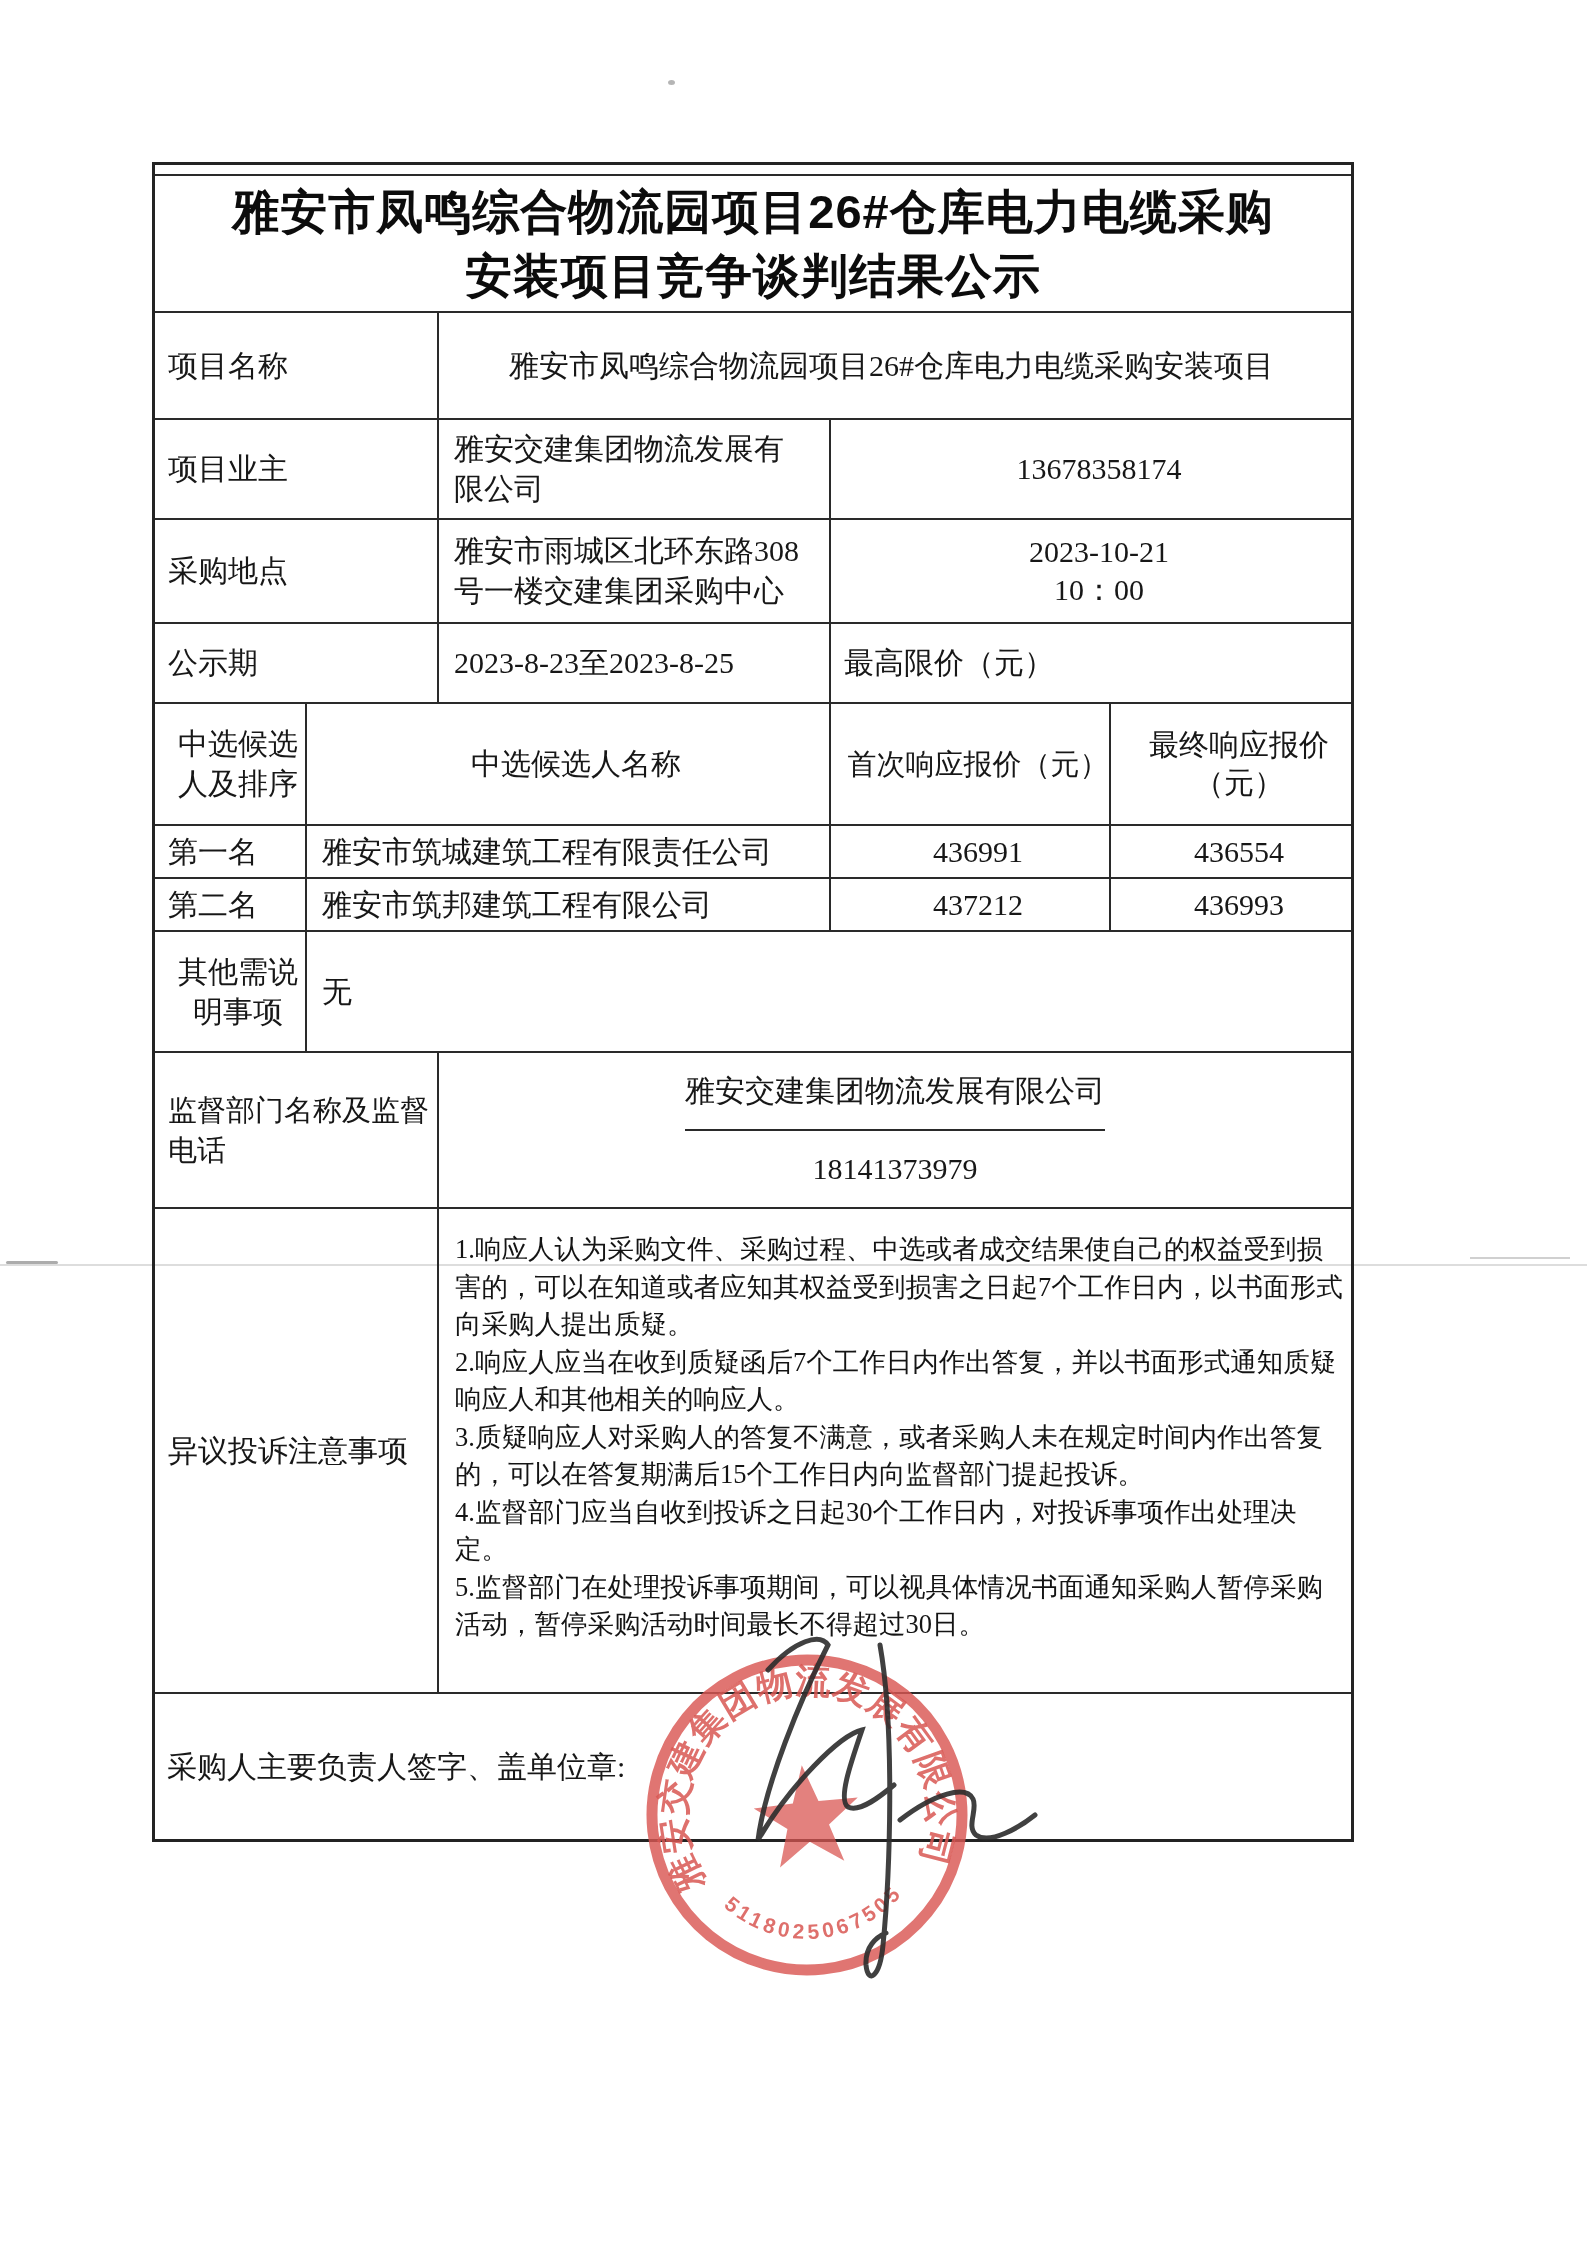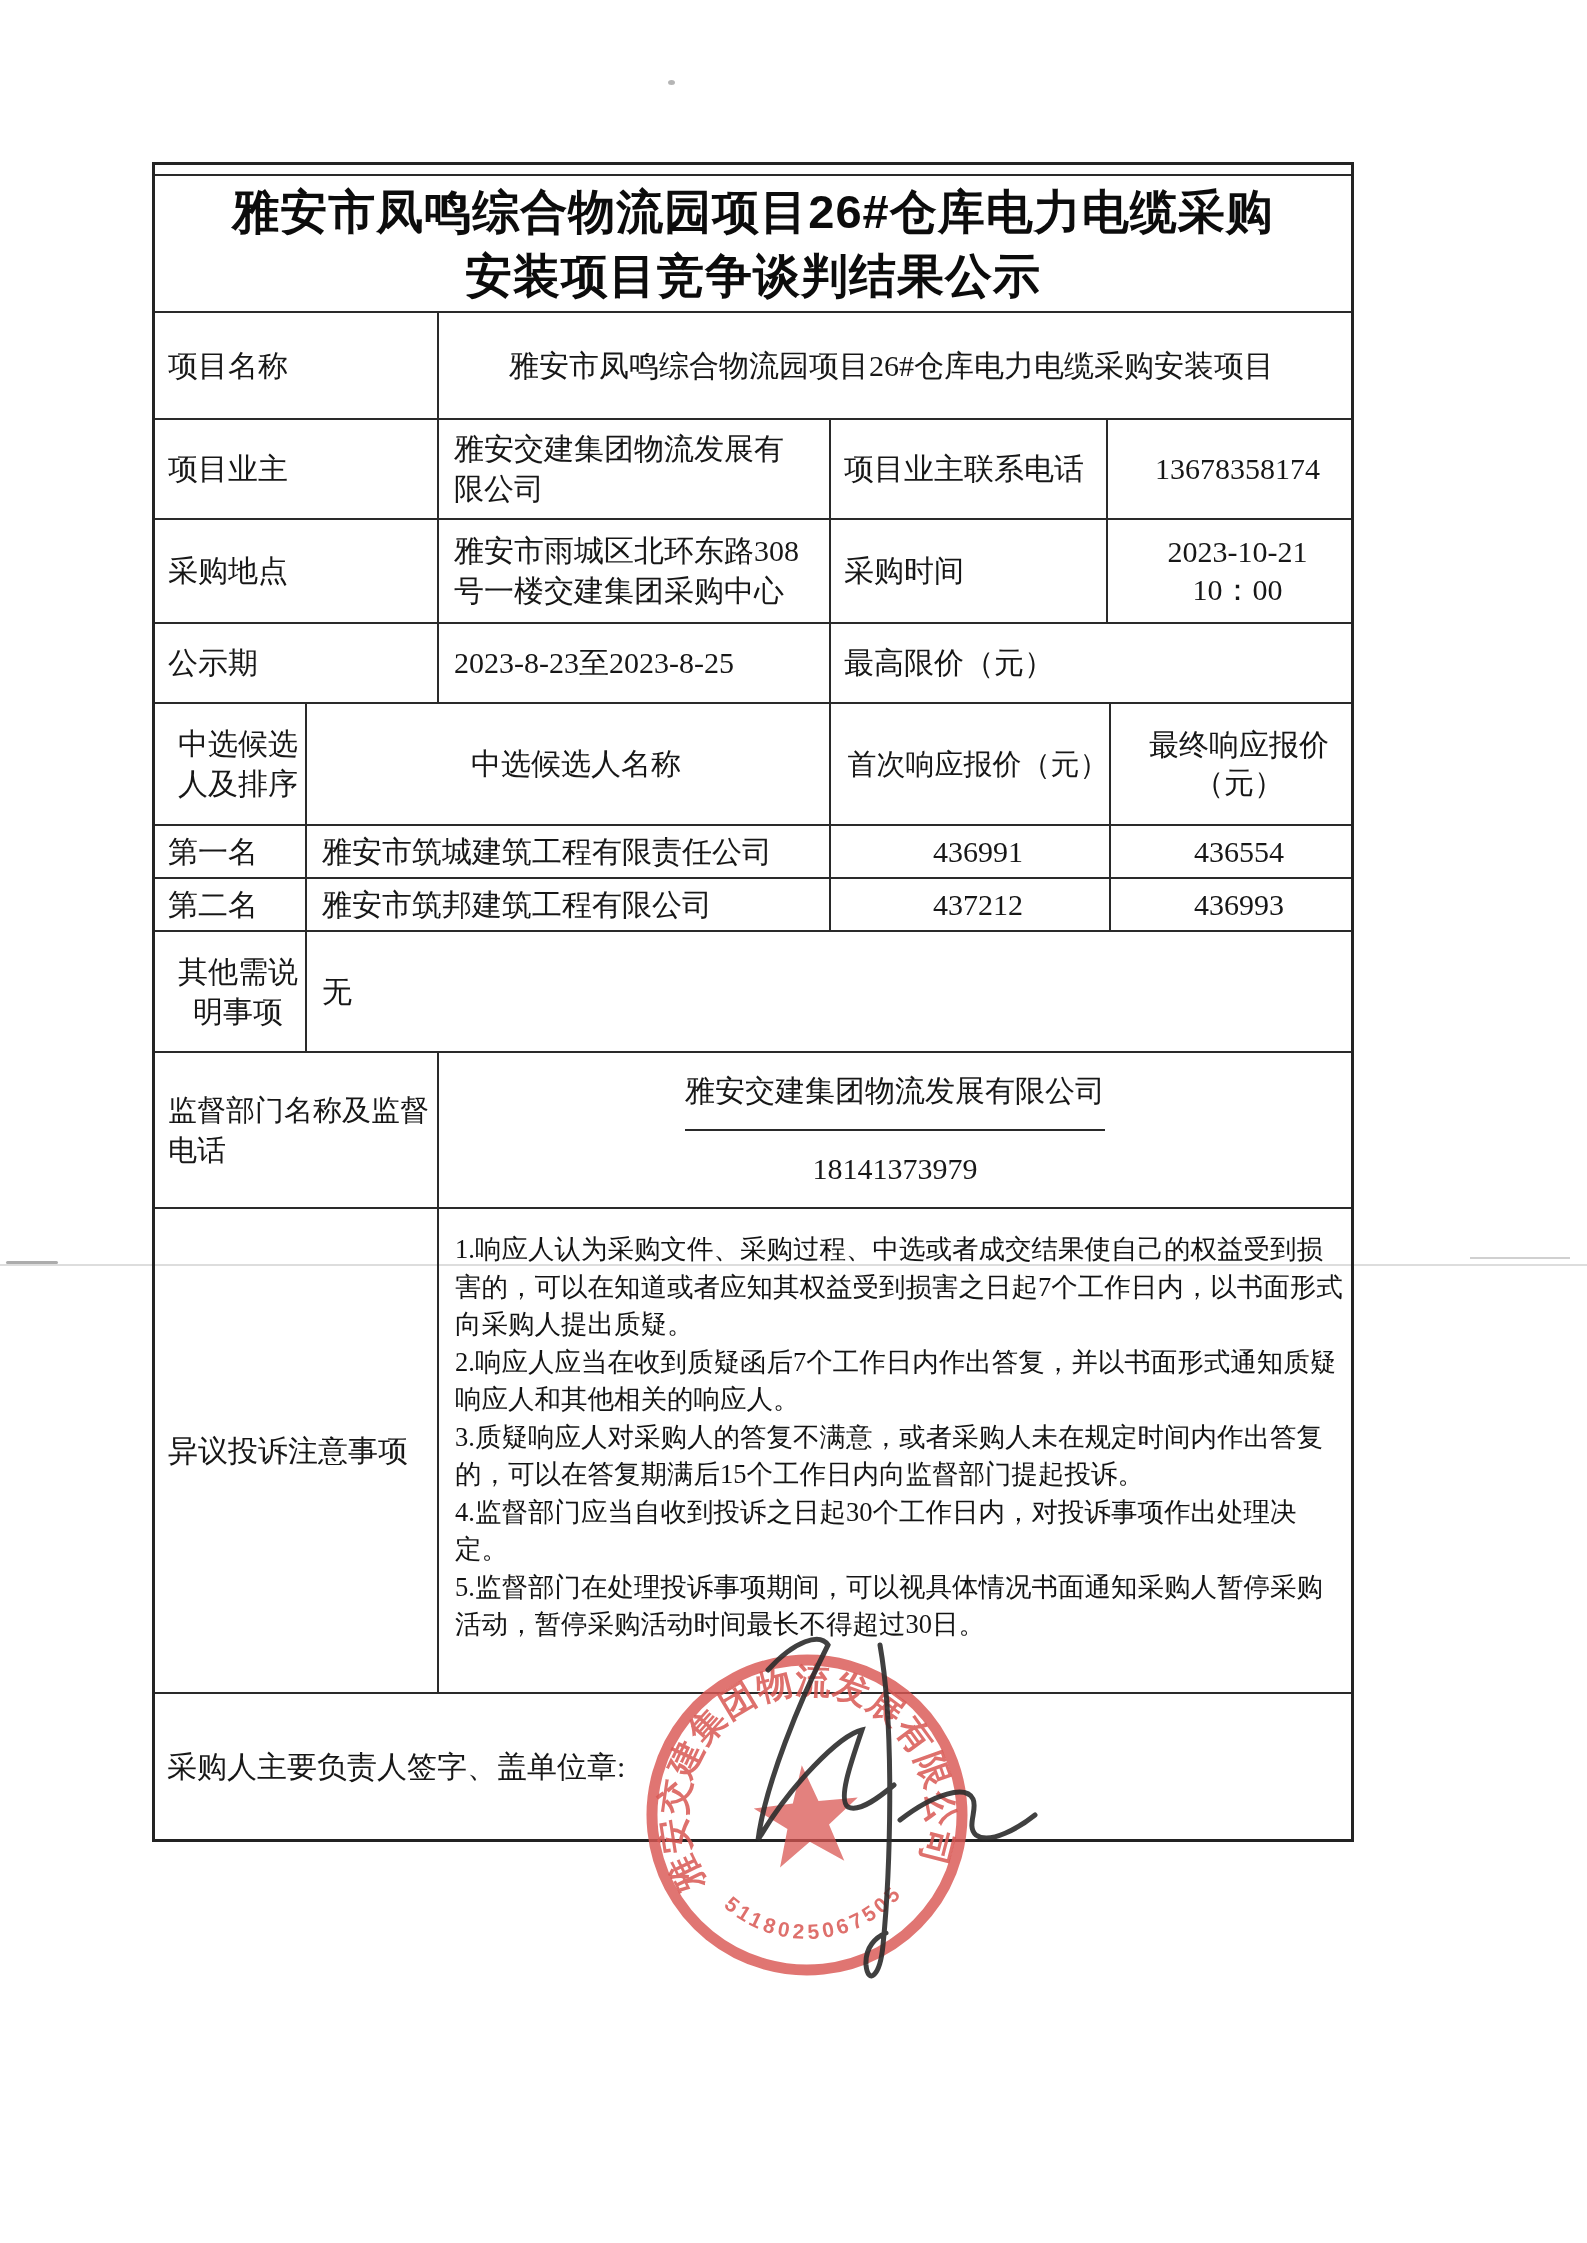--- a/index.html
+++ b/index.html
@@ -92,28 +92,26 @@
     </div>
 
     <div class="row h-r1">
       <div class="c w-label lab">项目名称</div>
       <div class="c w-rest val" style="padding-left:34px;">雅安市凤鸣综合物流园项目26#仓库电力电缆采购安装项目</div>
     </div>
 
     <div class="row h-r2">
       <div class="c w-label lab">项目业主</div>
       <div class="c w-val1 val">雅安交建集团物流发展有限公司</div>
-      <div class="c w-lab2 lab">项目业主联系电话</div>
       <div class="c w-rest center">13678358174</div>
     </div>
 
     <div class="row h-r3">
       <div class="c w-label lab">采购地点</div>
       <div class="c w-val1 val">雅安市雨城区北环东路308号一楼交建集团采购中心</div>
-      <div class="c w-lab2 lab">采购时间</div>
       <div class="c w-rest center two-line">
         <div>2023-10-21</div>
         <div>10：00</div>
       </div>
     </div>
 
     <div class="row h-r4">
       <div class="c w-label lab">公示期</div>
       <div class="c w-val1 val">2023-8-23至2023-8-25</div>
       <div class="c w-lab2 lab">最高限价（元）</div>

